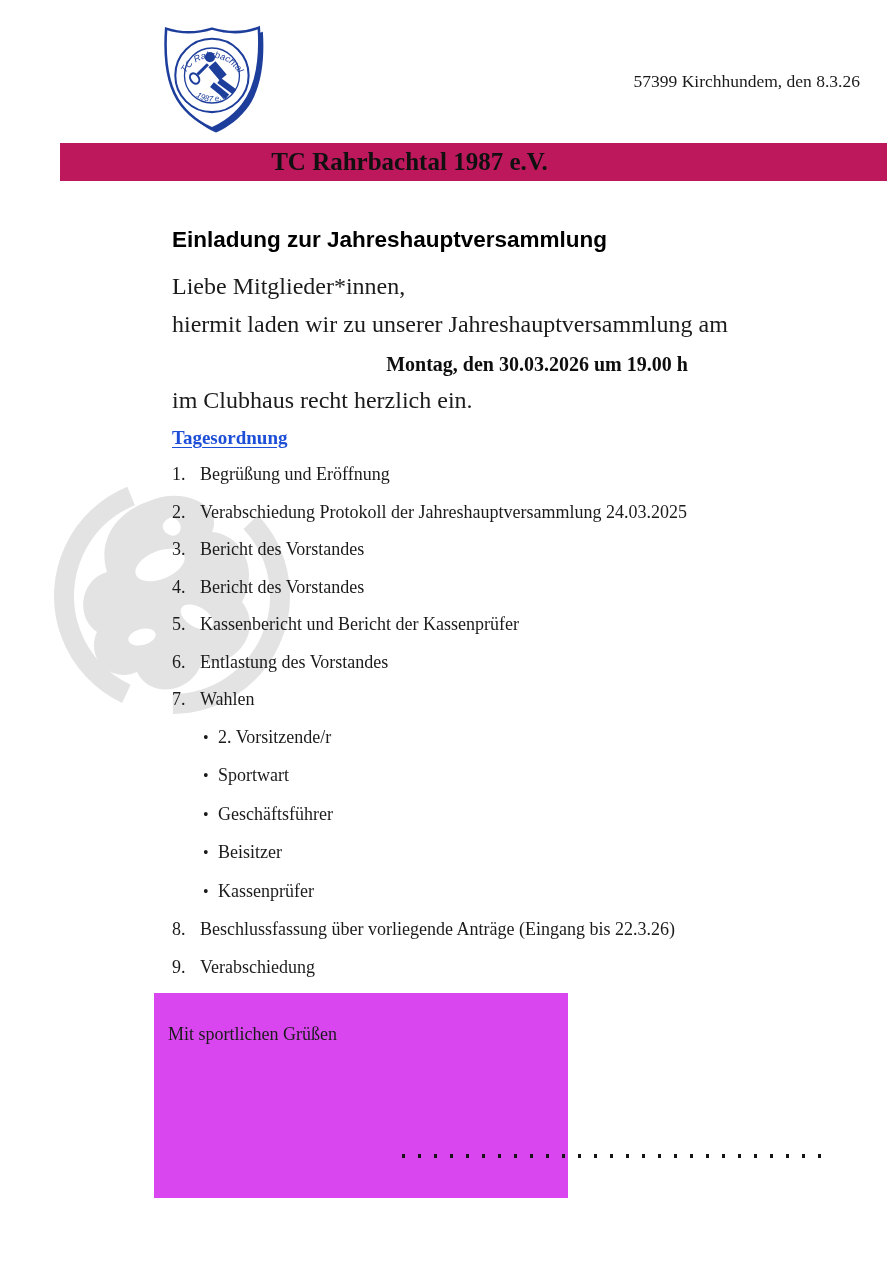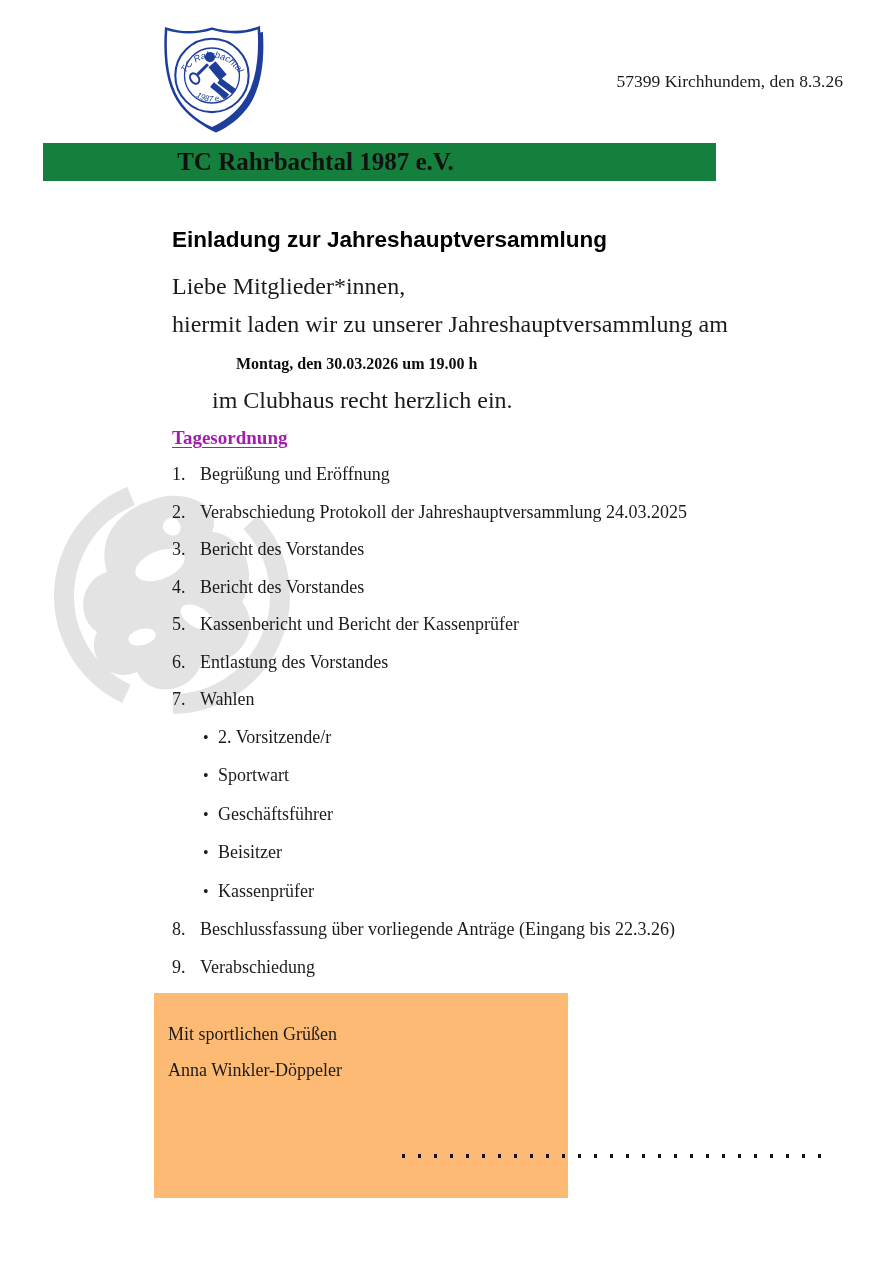--- a/index.html
+++ b/index.html
@@ -2,53 +2,53 @@
 <html><head>
 <meta charset="utf-8">
 <style>
   html,body{margin:0;padding:0;background:#fff;}
   .page{
     position:relative;width:896px;height:1267px;background:#ffffff;
     font-family:"Liberation Serif", serif;color:#1b1b1b;overflow:hidden;
   }
   
   .logo-wrap{position:absolute;left:159px;top:19px;width:110px;height:117px;z-index:2;}
-  .date-line{position:absolute;top:71px;right:53px;font-size:17.5px;z-index:2;}
-  .title-bar{position:absolute;left:43px;top:143px;width:673px;height:38px;background:#15803d;z-index:2;}
+  .date-line{position:absolute;top:71px;right:36px;font-size:17.5px;z-index:2;}
+  .title-bar{position:absolute;left:60px;top:143px;width:827px;height:38px;background:#be185d;z-index:2;}
   .title-bar .title-text{
     display:block;text-align:center;padding-right:128px;
     font-weight:bold;font-size:25px;line-height:38px;color:#101010;
   }
   
   .watermark{position:absolute;left:52px;top:477px;width:246px;height:238px;z-index:0;}
   
   .content{position:absolute;left:172px;top:227px;width:666px;z-index:1;}
   .doc-heading{
     font-family:"Liberation Sans", sans-serif;font-weight:bold;
     font-size:22.5px;line-height:26px;margin:0 0 23px 0;color:#000000;
   }
   .para{font-size:24px;line-height:21px;margin:0 0 17px 0;}
   .event-line{
-    font-size:16px;font-weight:bold;line-height:24px;
-    margin:0 0 14px 0;padding-left:64px;color:#0e0e0e;
+    font-size:20px;font-weight:bold;line-height:24px;
+    margin:0 0 14px 0;padding-left:64px;color:#0e0e0e;text-align:center;
   }
-  .clubhaus{margin-bottom:16px;margin-left:40px;}
+  .clubhaus{margin-bottom:16px;}
   .agenda-title{
     font-size:19px;font-weight:bold;line-height:22px;margin:0 0 15px 0;
-    text-decoration:underline;text-underline-offset:3px;color:#a21caf;
+    text-decoration:underline;text-underline-offset:3px;color:#1d4ed8;
   }
   .agenda-row{display:flex;font-size:18px;line-height:21px;margin-bottom:16.5px;}
   .agenda-row .num{flex:none;width:28px;}
   .bullet-list{margin:0 0 0 31px;}
   .bullet-row{display:flex;font-size:18px;line-height:21px;margin-bottom:17.5px;}
   .bullet-row .dot{flex:none;width:15px;font-size:16px;}
   
   .sig-box{
     position:absolute;left:154px;top:993px;width:414px;height:205px;
-    background:#fdba74;z-index:1;box-sizing:border-box;
+    background:#d946ef;z-index:1;box-sizing:border-box;
     padding:31px 0 0 14px;
   }
   .sig-line{font-size:18px;line-height:21px;margin:0 0 14.5px 0;}
   .sig-role{padding-left:9px;}
   .dotted-line{
     position:absolute;left:402px;top:1154px;width:419px;height:4px;z-index:3;
     background:repeating-linear-gradient(90deg,#151515 0 3.5px,transparent 3.5px 16px);
   }
 </style>
 </head>
@@ -170,18 +170,17 @@
       <span class="txt">Beschlussfassung über vorliegende Anträge (Eingang bis 22.3.26)</span>
     </div>
     <div class="agenda-row">
       <span class="num">9.</span>
       <span class="txt">Verabschiedung</span>
     </div>
   </div>
 
   <div class="sig-box">
     <p class="sig-line">Mit sportlichen Grüßen</p>
-    <p class="sig-line">Anna Winkler-Döppeler</p>
   </div>
 
   <div class="dotted-line"></div>
 
 </div>
 
 </body></html>

